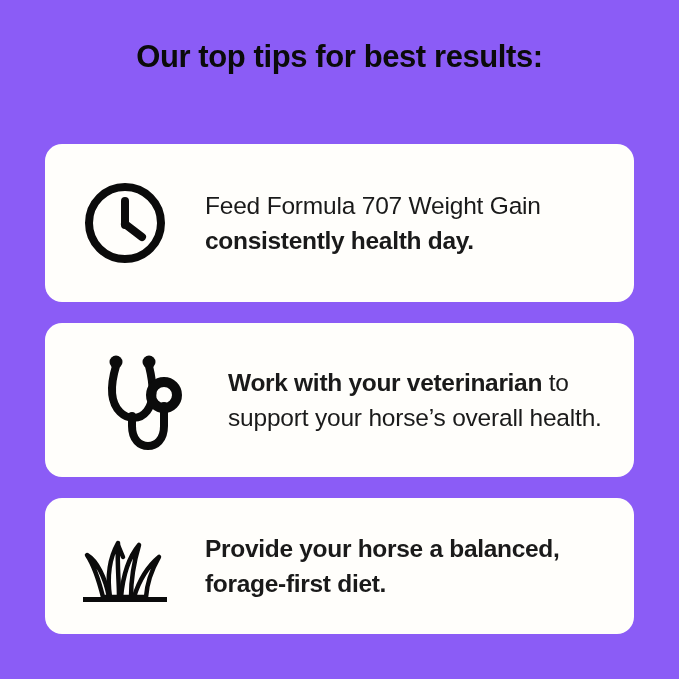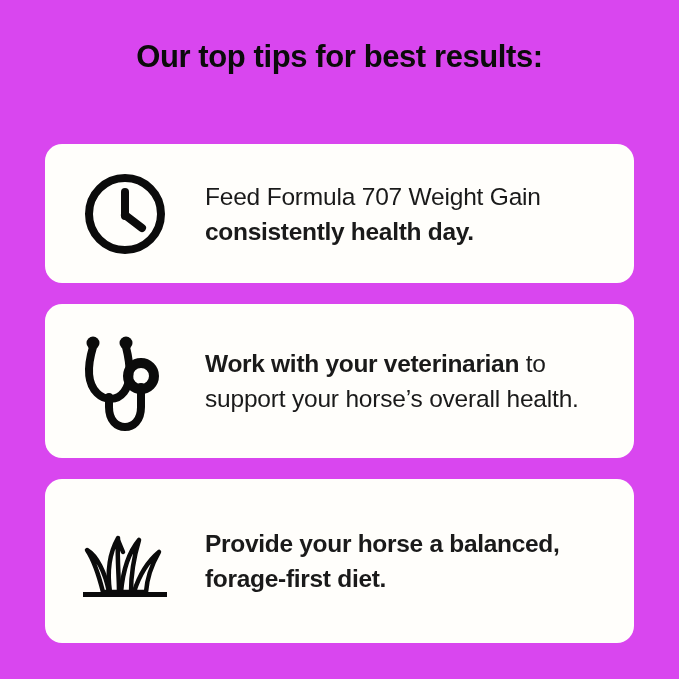--- a/index.html
+++ b/index.html
@@ -10,21 +10,21 @@
     width: 679px;
     height: 679px;
     overflow: hidden;
     font-family: "Liberation Sans", sans-serif;
     background: #d3ab84;
   }
   .page {
     position: relative;
     width: 679px;
     height: 679px;
-    background: #d946ef;
+    background: #8b5cf6;
     box-sizing: border-box;
   }
   .heading {
     position: absolute;
     left: 0;
     top: 36px;
     width: 679px;
     text-align: center;
     font-size: 31px;
     font-weight: 700;
@@ -42,23 +42,23 @@
   .card {
     background: #fffefb;
     border-radius: 17px;
     display: flex;
     align-items: center;
     box-sizing: border-box;
     padding: 0 0 0 0;
     margin-bottom: 21px;
     overflow: hidden;
   }
-  .card-1 { height: 139px; }
-  .card-2 { height: 154px; }
-  .card-3 { height: 164px; margin-bottom: 0; }
+  .card-1 { height: 158px; }
+  .card-2 { height: 154px; padding-left: 23px; }
+  .card-3 { height: 136px; margin-bottom: 0; }
 
   .icon-cell {
     width: 160px;
     min-width: 160px;
     display: flex;
     align-items: center;
     justify-content: center;
   }
   .icon-cell svg { display: block; }
 

